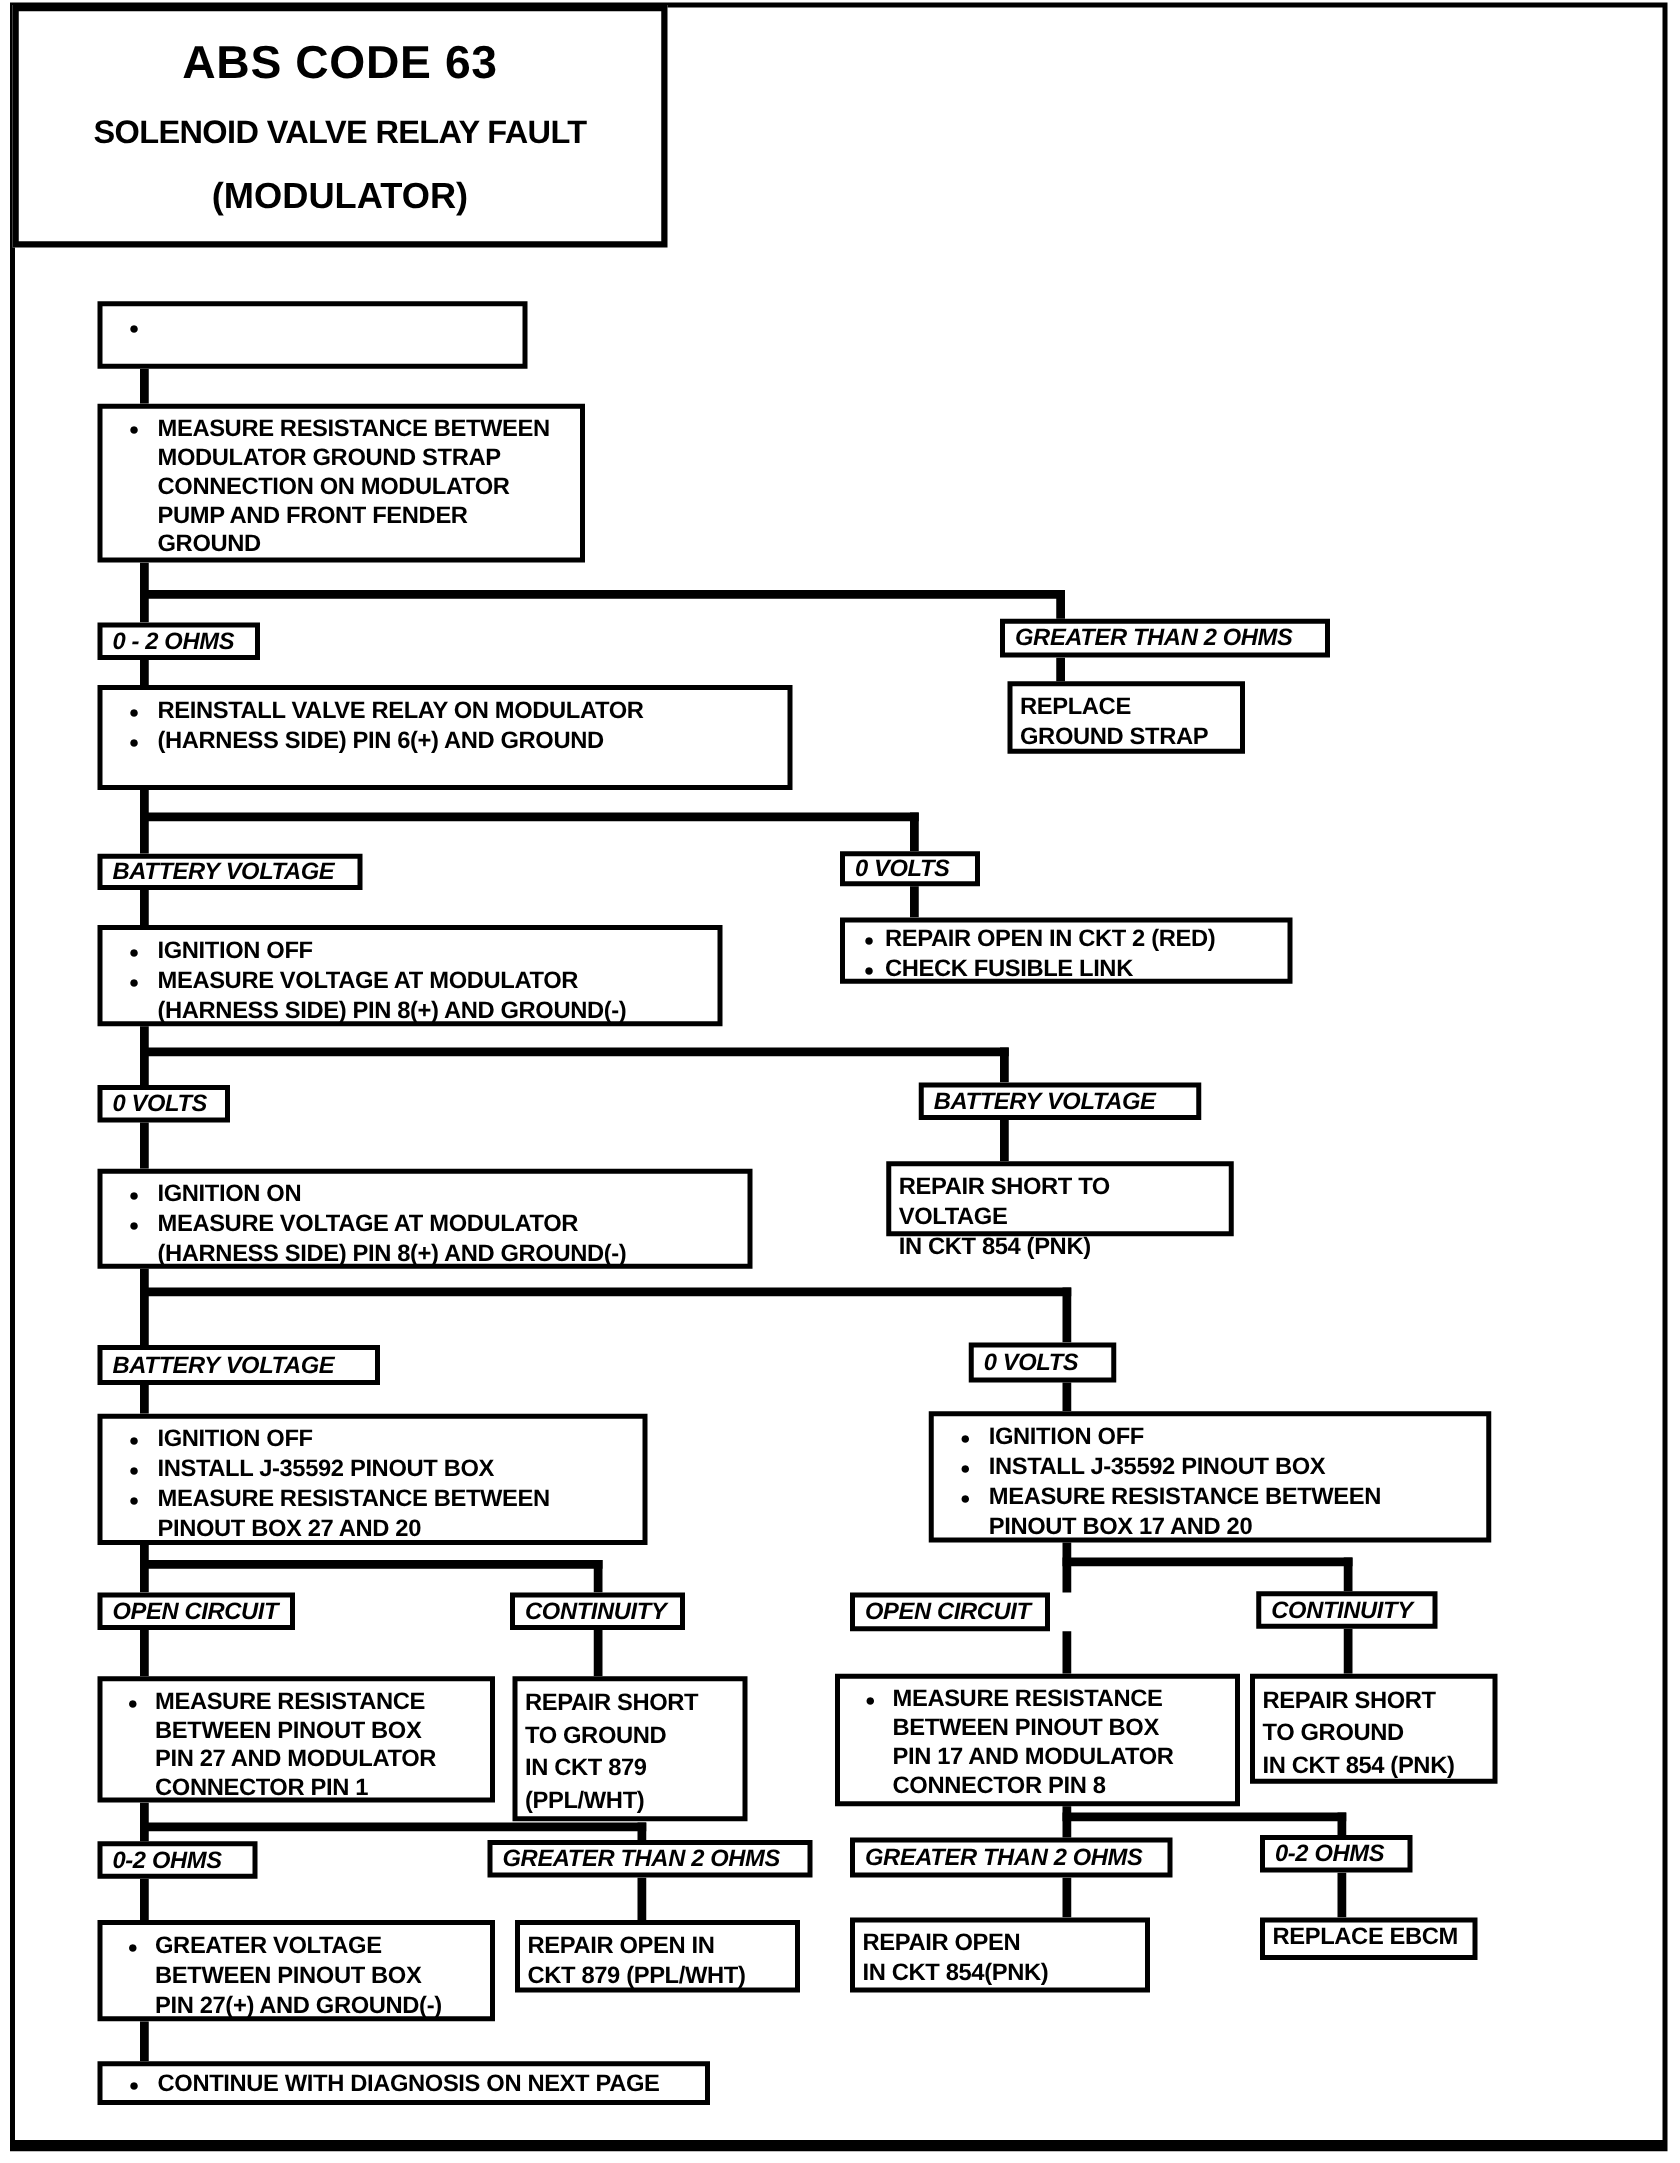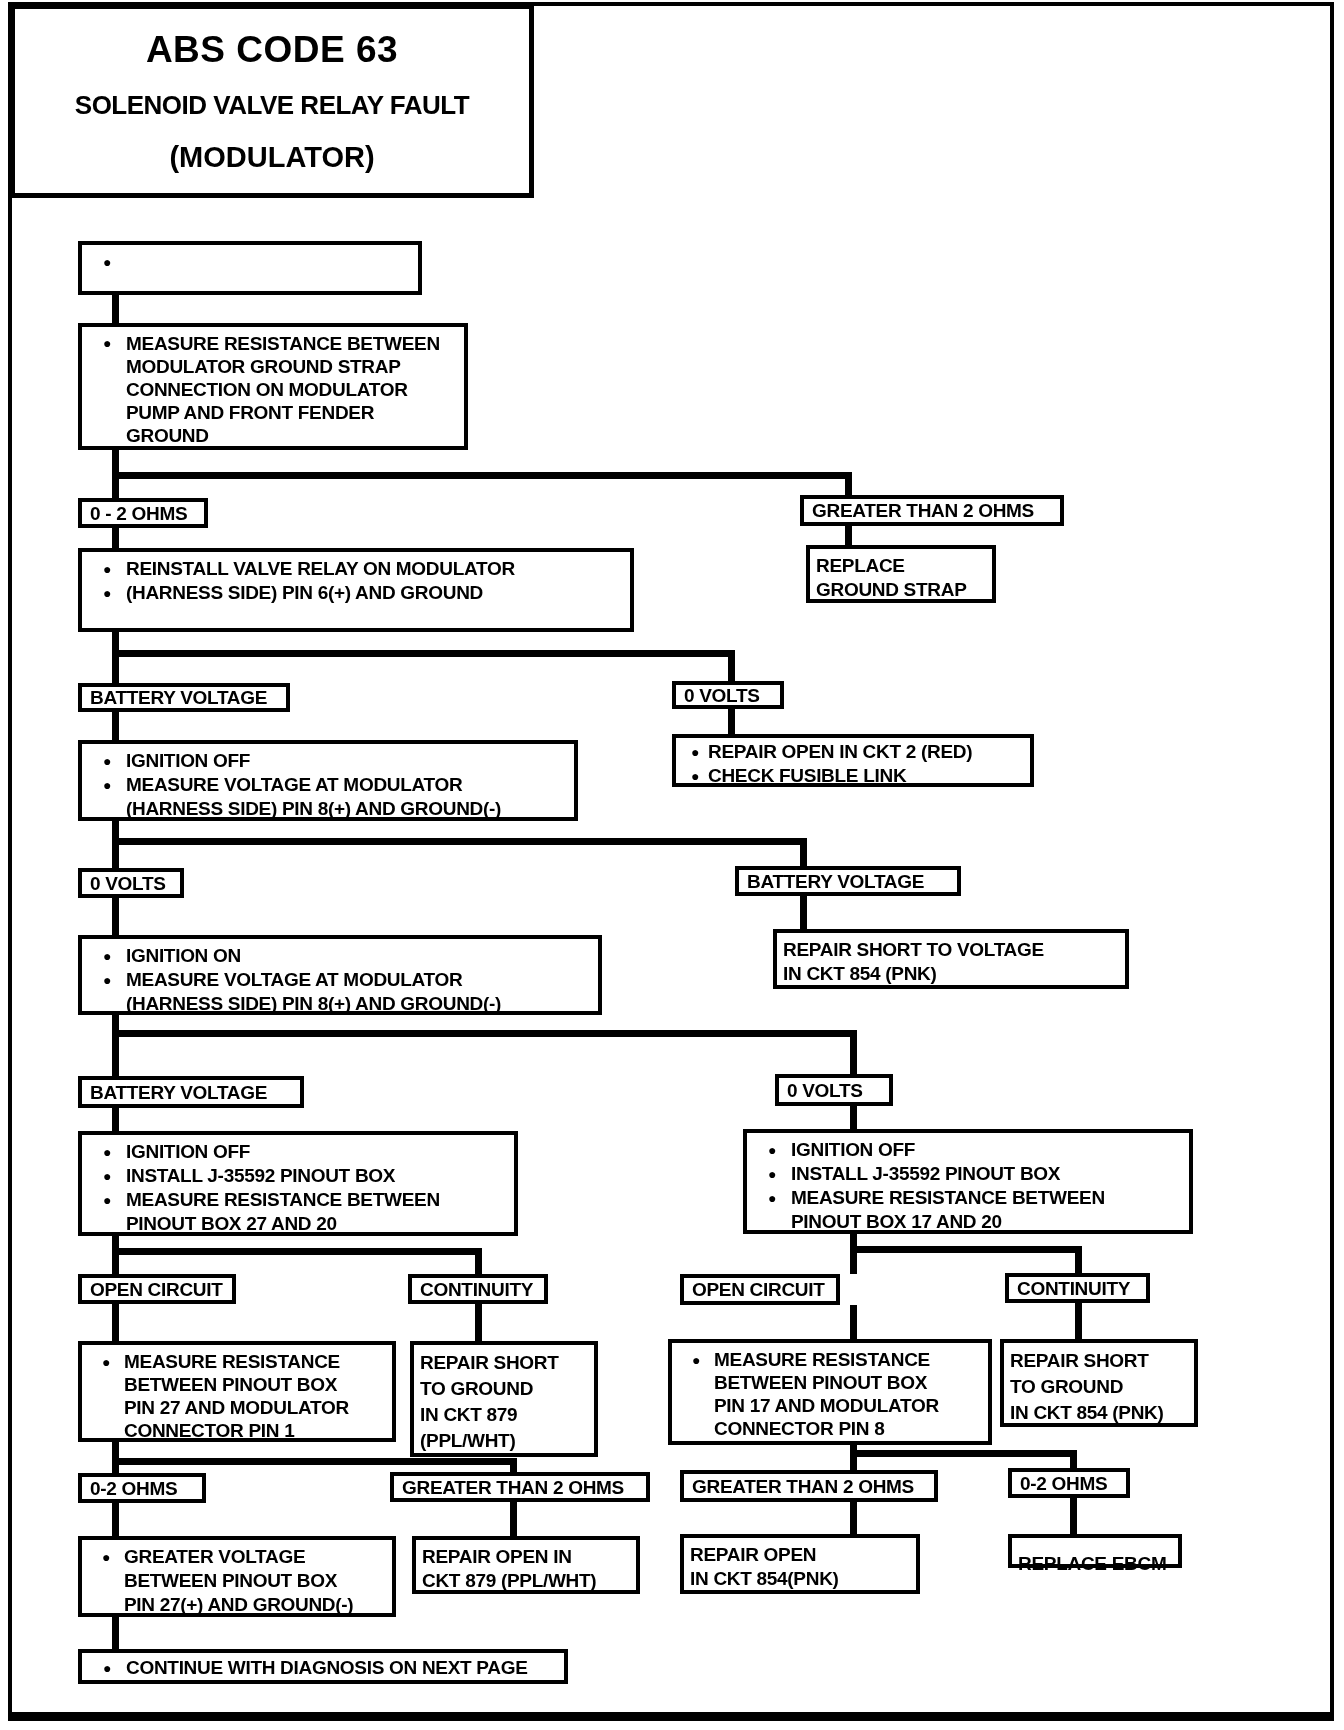--- a/index.html
+++ b/index.html
@@ -5,21 +5,21 @@
   html,body{margin:0;padding:0;background:#fff;}
   #page{position:relative;width:1344px;height:1730px;background:#ffffff;
         font-family:"Liberation Sans",sans-serif;font-weight:700;color:#000;}
   #outer-border{position:absolute;left:8px;top:2px;width:1318px;height:1706px;
         border:4px solid #000;border-bottom-width:9px;}
   .box{position:absolute;background:#fff;border:4px solid #000;
        font-size:19px;line-height:24px;letter-spacing:-0.3px;box-sizing:border-box;
        padding:5px 8px 4px 6px;}
   .lbl{position:absolute;background:#fff;border:4px solid #000;
        font-size:19px;line-height:21px;letter-spacing:-0.3px;box-sizing:border-box;
-       padding:2px 8px;white-space:nowrap;display:flex;align-items:center;}
+       padding:2px 8px;white-space:nowrap;display:flex;align-items:center;font-style:italic;}
   .row{display:flex;align-items:flex-start;}
   .blt{flex:0 0 38px;text-align:center;font-size:14px;line-height:24px;}
   .blt.tight{flex:0 0 26px;}
   .txt{flex:1;}
   .ln{display:block;}
   .v{position:absolute;width:7px;background:#000;}
   .h{position:absolute;height:7px;background:#000;}
   #title-box{position:absolute;left:10px;top:4px;width:524px;height:194px;
        background:#fff;border:5px solid #000;box-sizing:border-box;z-index:2;
        display:flex;flex-direction:column;justify-content:space-evenly;align-items:center;text-align:center;}
@@ -166,21 +166,21 @@
       </div>
   </div>
 
   <div class="lbl" style="left:78px;top:868px;width:106px;height:30px">
       <span>0 VOLTS</span>
     </div>
   <div class="lbl" style="left:735px;top:866px;width:226px;height:30px">
       <span>BATTERY VOLTAGE</span>
     </div>
 
-  <div class="box" style="left:773px;top:929px;width:356px;height:60px">
+  <div class="box" style="left:709px;top:929px;width:278px;height:60px">
     <span class="ln">REPAIR SHORT TO VOLTAGE</span>
     <span class="ln">IN CKT 854 (PNK)</span>
   </div>
 
   <div class="box" style="left:78px;top:935px;width:524px;height:80px">
     <div class="row">
         <span class="blt">●</span>
       <span class="txt">
           <span class="ln">IGNITION ON</span>
         </span>
@@ -322,21 +322,21 @@
   <div class="box" style="left:412px;top:1536px;width:228px;height:58px">
     <span class="ln">REPAIR OPEN  IN</span>
     <span class="ln">CKT 879 (PPL/WHT)</span>
   </div>
 
   <div class="box" style="left:680px;top:1534px;width:240px;height:60px">
     <span class="ln">REPAIR OPEN</span>
     <span class="ln">IN CKT 854(PNK)</span>
   </div>
 
-  <div class="box" style="left:1008px;top:1534px;width:174px;height:34px;padding-top:14px">
+  <div class="box" style="left:1008px;top:1534px;width:174px;height:34px;padding-top:0">
     <span class="ln">REPLACE EBCM</span>
   </div>
 
   <div class="box" style="left:78px;top:1649px;width:490px;height:35px;padding-top:3px">
     <div class="row">
         <span class="blt">●</span>
       <span class="txt">
           <span class="ln">CONTINUE WITH DIAGNOSIS ON NEXT PAGE</span>
         </span>
       </div>

